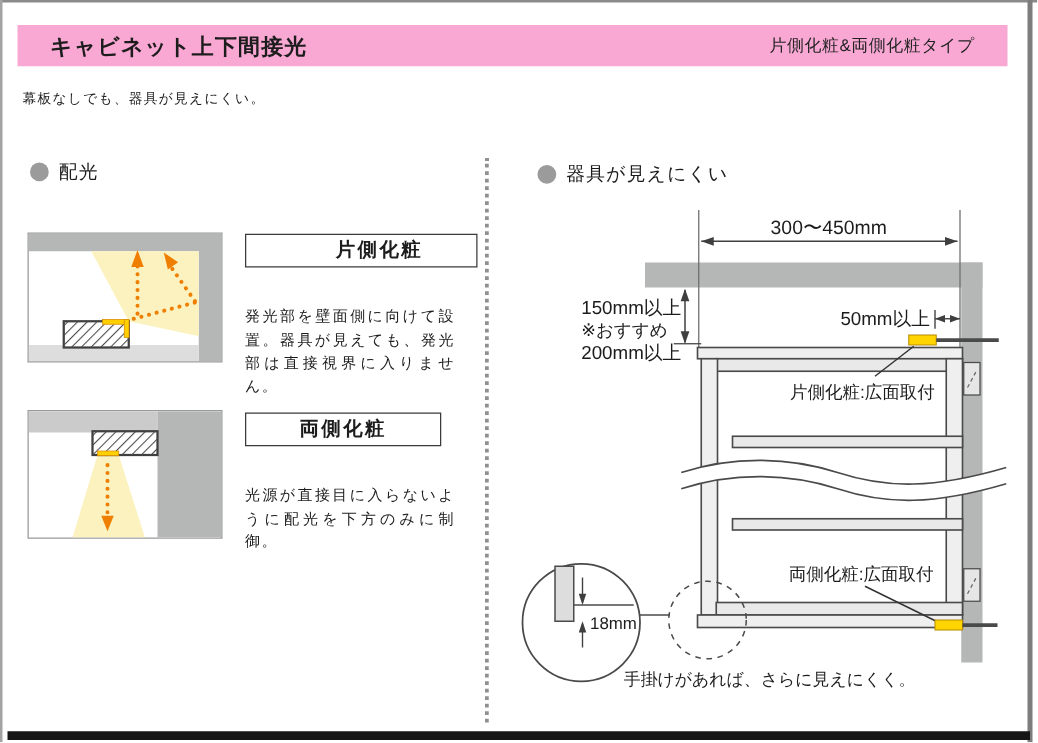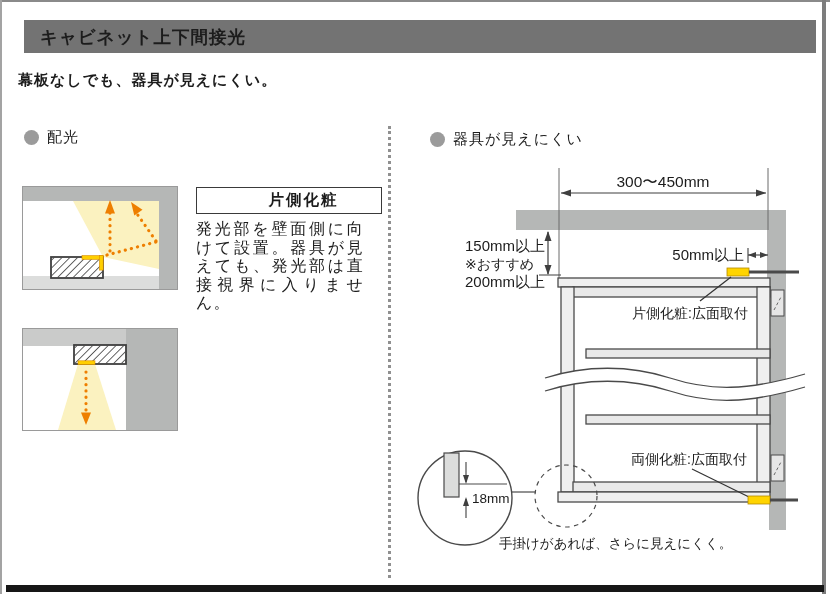--- a/index.html
+++ b/index.html
@@ -5,48 +5,49 @@
   html,body{margin:0;padding:0;background:#fff;}
   .page{position:relative;width:830px;height:594px;background:#fff;overflow:hidden;
         font-family:"Liberation Sans","DejaVu Sans",sans-serif;color:#1c1c1c;}
   .abs{position:absolute;}
   
   .frame-top{left:0;top:0;width:830px;height:2px;background:#8a8a8a;}
   .frame-left{left:0;top:0;width:2px;height:594px;background:#a3a3a3;}
   .frame-right{left:822px;top:0;width:4px;height:594px;background:#7d7d7d;}
   .bottom-bar{left:6px;top:585px;width:818px;height:7px;background:#161616;}
   
-  .header-bar{left:24px;top:20px;width:792px;height:33px;background:#737373;
+  .header-bar{left:14px;top:20px;width:792px;height:33px;background:#f9a8d4;
               display:flex;align-items:center;justify-content:space-between;
-              padding:0 16px;box-sizing:border-box;}
+              padding:0 26px;box-sizing:border-box;}
   .header-title{font-size:17.5px;font-weight:bold;letter-spacing:1px;}
   .header-type{font-size:13.5px;letter-spacing:0.5px;color:#222;}
-  .subtitle{left:18px;top:71px;font-size:15px;font-weight:bold;letter-spacing:1px;}
+  .subtitle{left:18px;top:71px;font-size:11px;font-weight:normal;letter-spacing:1px;}
   
   .sec-heading{display:flex;align-items:center;gap:8px;font-size:15px;font-weight:normal;letter-spacing:1px;}
   .bullet{width:15px;height:15px;border-radius:50%;background:#9b9b9b;flex:0 0 auto;}
   
   .diagram-box{border:1px solid #9a9a9a;background:#fff;box-sizing:content-box;}
   .label-box{width:155px;height:25px;border:1.5px solid #3a3a3a;background:#fff;
              display:flex;align-items:center;justify-content:center;
              font-size:15.5px;font-weight:bold;letter-spacing:2px;}
-  .para{width:168px;font-size:16px;line-height:18.5px;letter-spacing:1.2px;text-align:justify;}
+  .para{width:168px;font-size:12px;line-height:18.5px;letter-spacing:1.2px;text-align:justify;margin-top:24px;}
   .divider{left:388px;top:126px;height:452px;width:0;border-left:3px dotted #909090;}
 </style>
 </head>
 <body>
 
 <div class="page">
 
   <div class="abs frame-top"></div>
   <div class="abs frame-left"></div>
   <div class="abs frame-right"></div>
 
   <div class="abs header-bar">
     <span class="header-title">キャビネット上下間接光</span>
+    <span class="header-type">片側化粧&amp;両側化粧タイプ</span>
   </div>
   <div class="abs subtitle">幕板なしでも、器具が見えにくい。</div>
 
   <div class="abs sec-heading" style="left:24px;top:128px;">
     <span class="bullet"></span>
     <span>配光</span>
   </div>
 
   <div class="abs diagram-box" style="left:22px;top:186px;width:154px;height:102px;">
     <svg width="154" height="102" viewBox="0 0 154 102">
@@ -87,20 +88,24 @@
       <rect x="103" y="0" width="51" height="101" fill="#b5b7b6"></rect>
       <polygon points="55,35 72,35 93,101 35,101" fill="#fbf2c0"></polygon>
       <rect x="51" y="16" width="52" height="19" fill="#fff" stroke="#3f3f3f" stroke-width="1.8"></rect>
       <rect x="51" y="16" width="52" height="19" fill="url(#hatch2)" stroke="none"></rect>
       <rect x="55" y="31.8" width="17" height="3.8" fill="#ffcf00" stroke="#d98c00" stroke-width="0.6"></rect>
       <line x1="63" y1="43" x2="63" y2="84" stroke="#ee7f00" stroke-width="3.2" stroke-linecap="round" stroke-dasharray="0.1,6.2"></line>
       <polygon points="63,96 58,83.5 68,83.5" fill="#ee7f00"></polygon>
     </svg>
   </div>
 
+  <div class="abs label-box" style="left:196px;top:330px;">
+    <span>両側化粧</span>
+  </div>
+  <div class="abs para" style="left:196px;top:363px;">光源が直接目に入らないように配光を下方のみに制御。</div>
 
   <div class="abs divider"></div>
 
   <div class="abs sec-heading" style="left:430px;top:130px;">
     <span class="bullet"></span>
     <span>器具が見えにくい</span>
   </div>
 
   <svg class="abs" style="left:395px;top:160px;" width="435" height="420" viewBox="0 0 435 420" font-family="&quot;Liberation Sans&quot;,&quot;DejaVu Sans&quot;,sans-serif">
 

